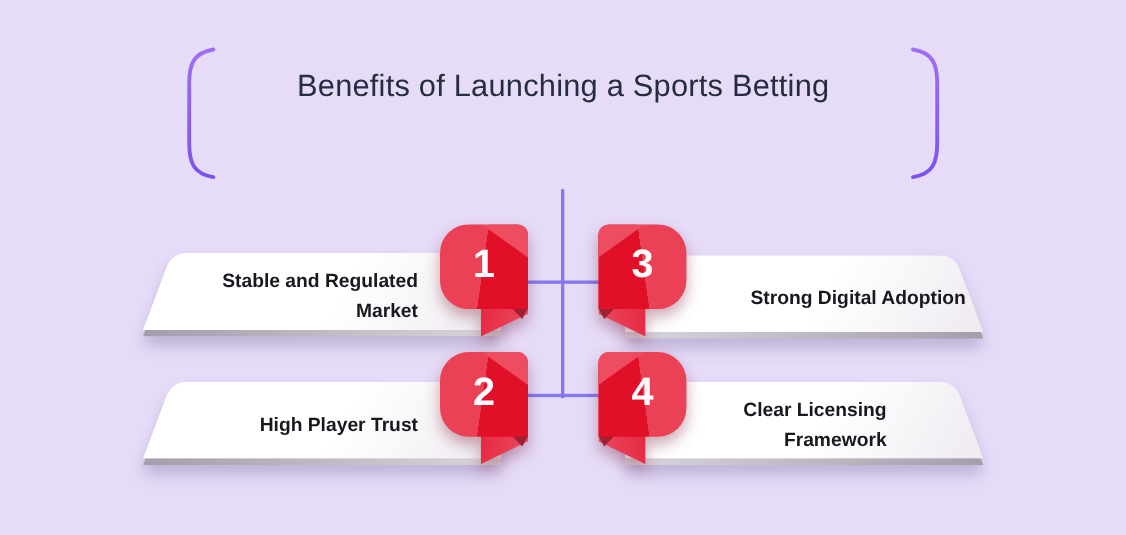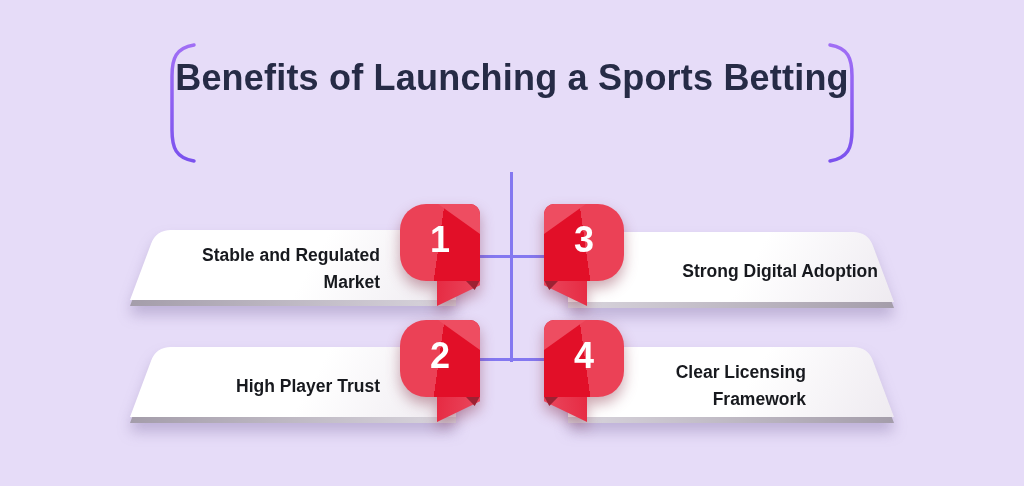--- a/index.html
+++ b/index.html
@@ -11,21 +11,21 @@
     font-family:"Liberation Sans", sans-serif;
   }
 
   
   .title-wrap{
     position:absolute;left:0;top:56px;width:1024px;
     text-align:center;
   }
   .title{
     margin:0;
-    font-size:36px;line-height:43px;font-weight:700;
+    font-size:28px;line-height:43px;font-weight:400;
     color:#262b46;letter-spacing:.2px;
   }
   .bracket{position:absolute;top:42px;}
   .bracket-left{left:164px;}
   .bracket-right{left:826px;transform:scaleX(-1);}
 
   
   .connector{position:absolute;background:#8478f0;}
   .connector.v{left:510px;top:172px;width:3px;height:190px;}
   .connector.h1{left:479px;top:255px;width:66px;height:3px;}

